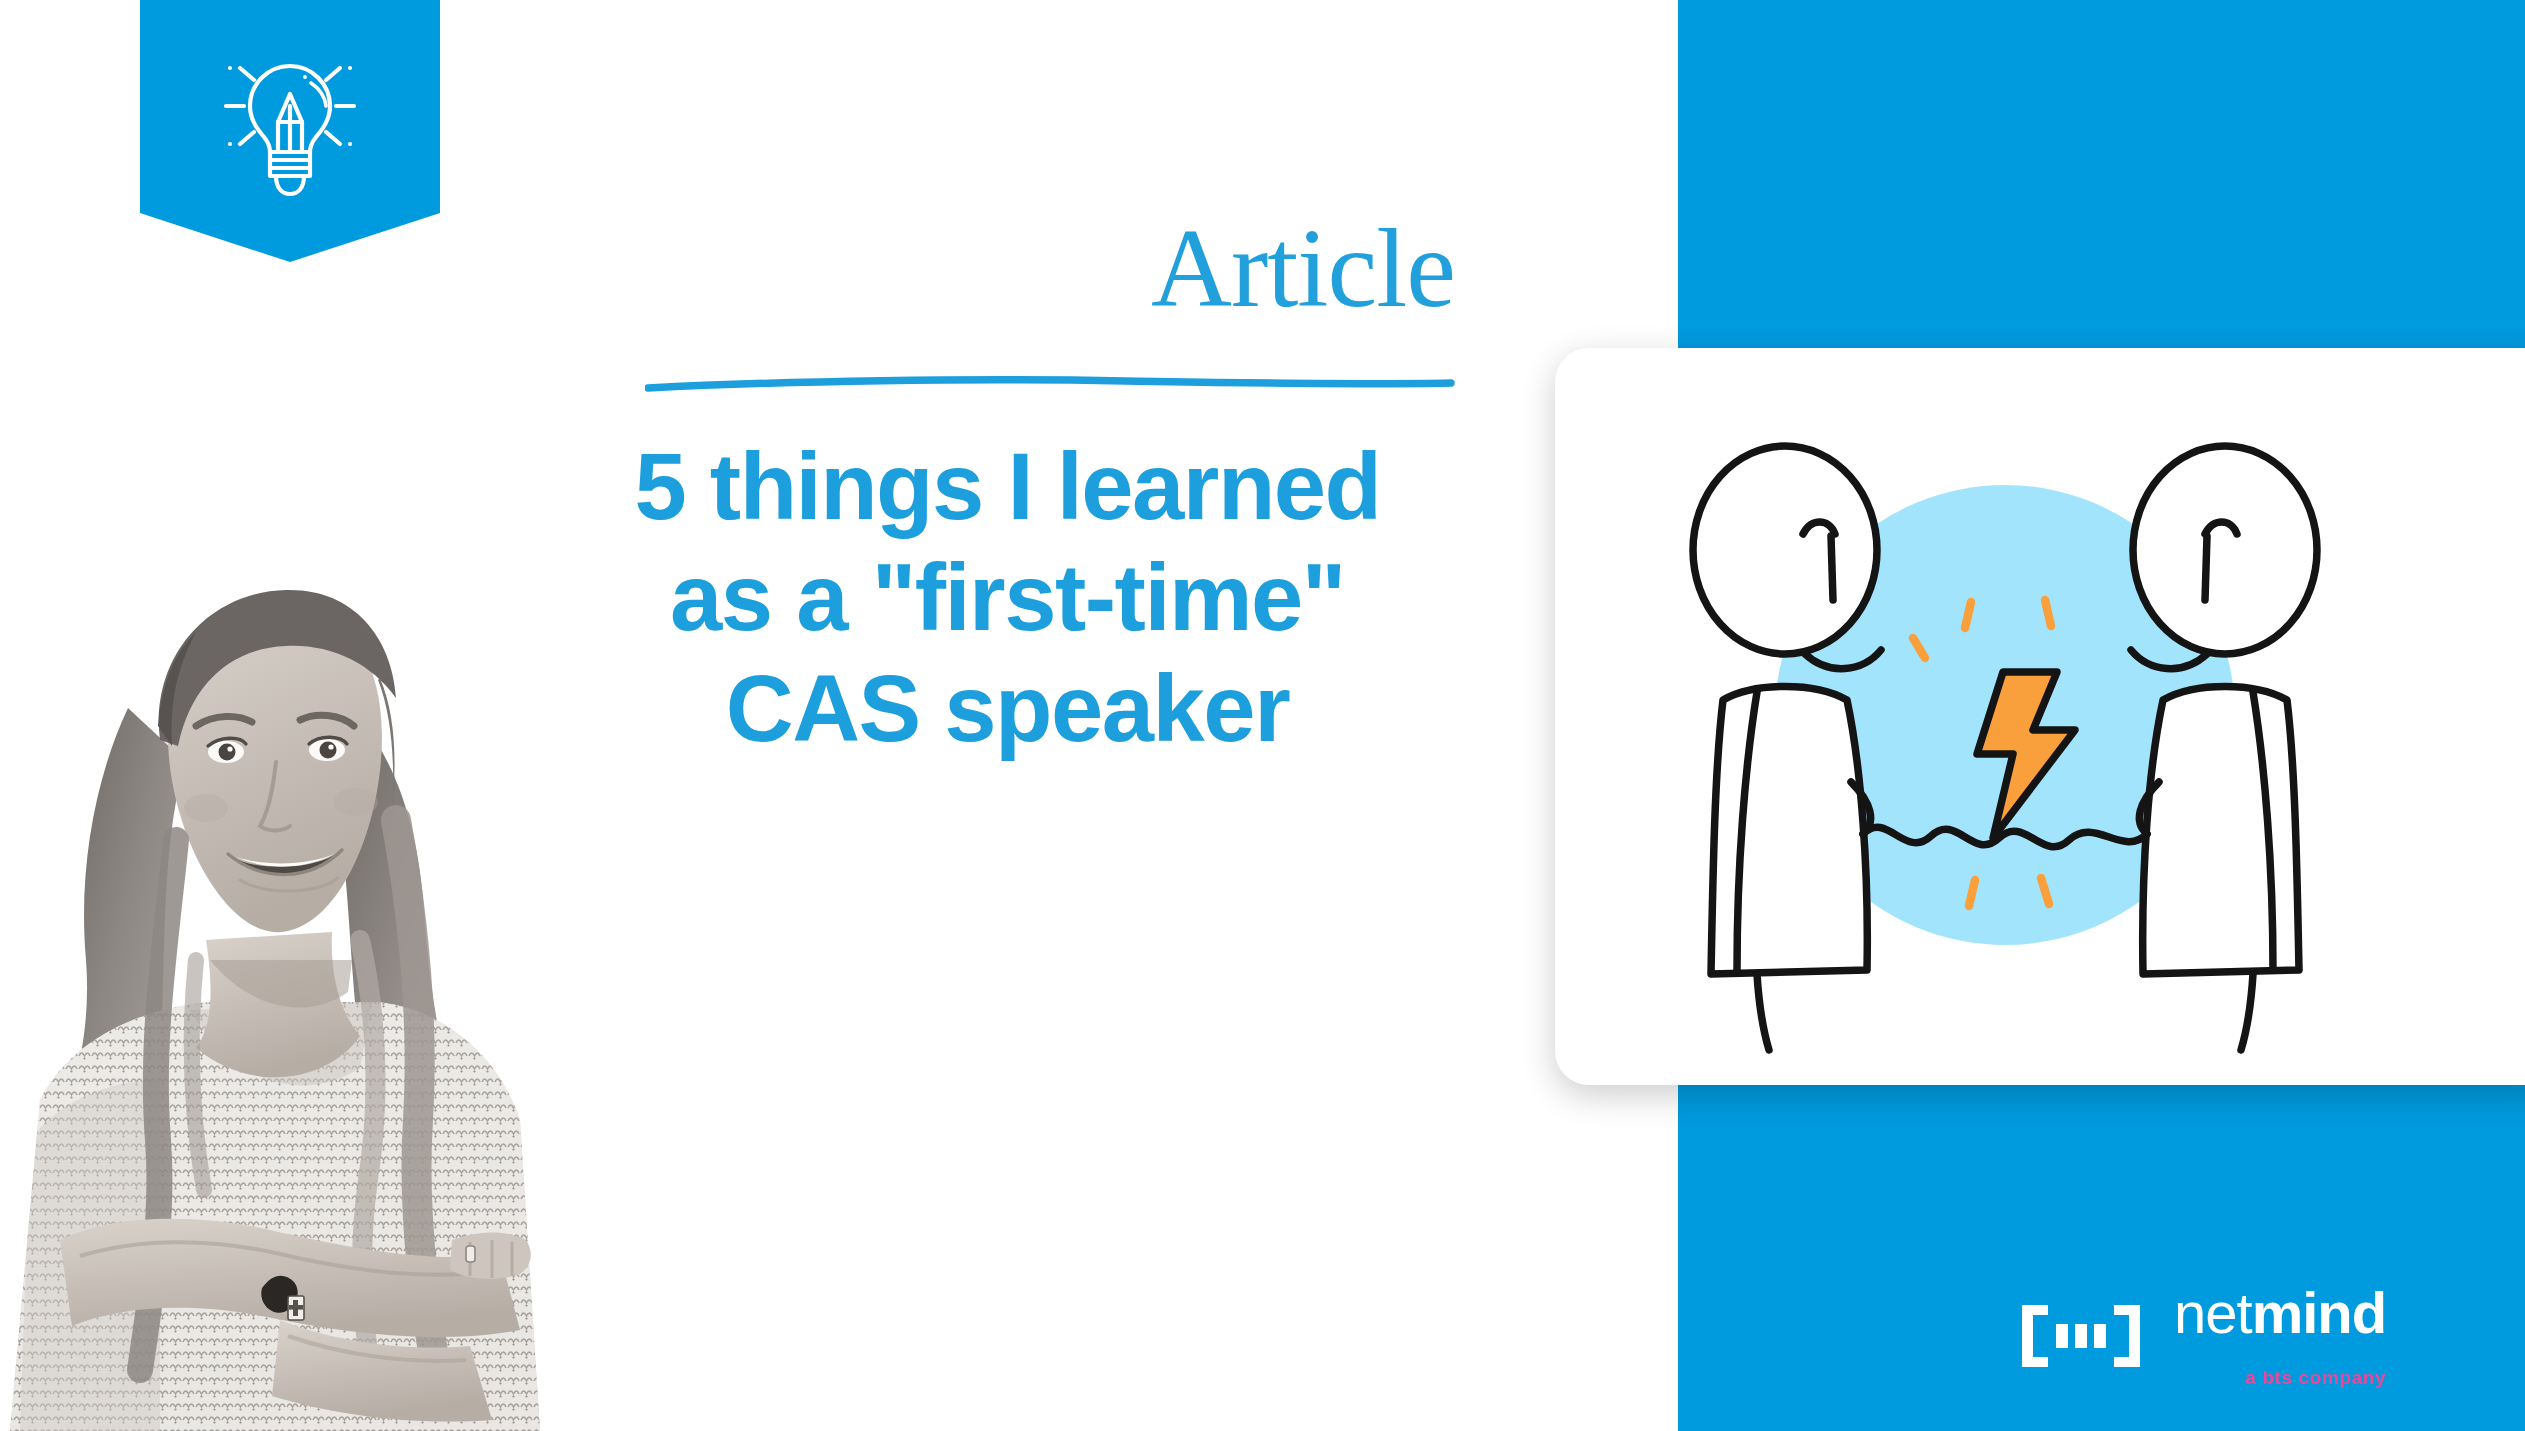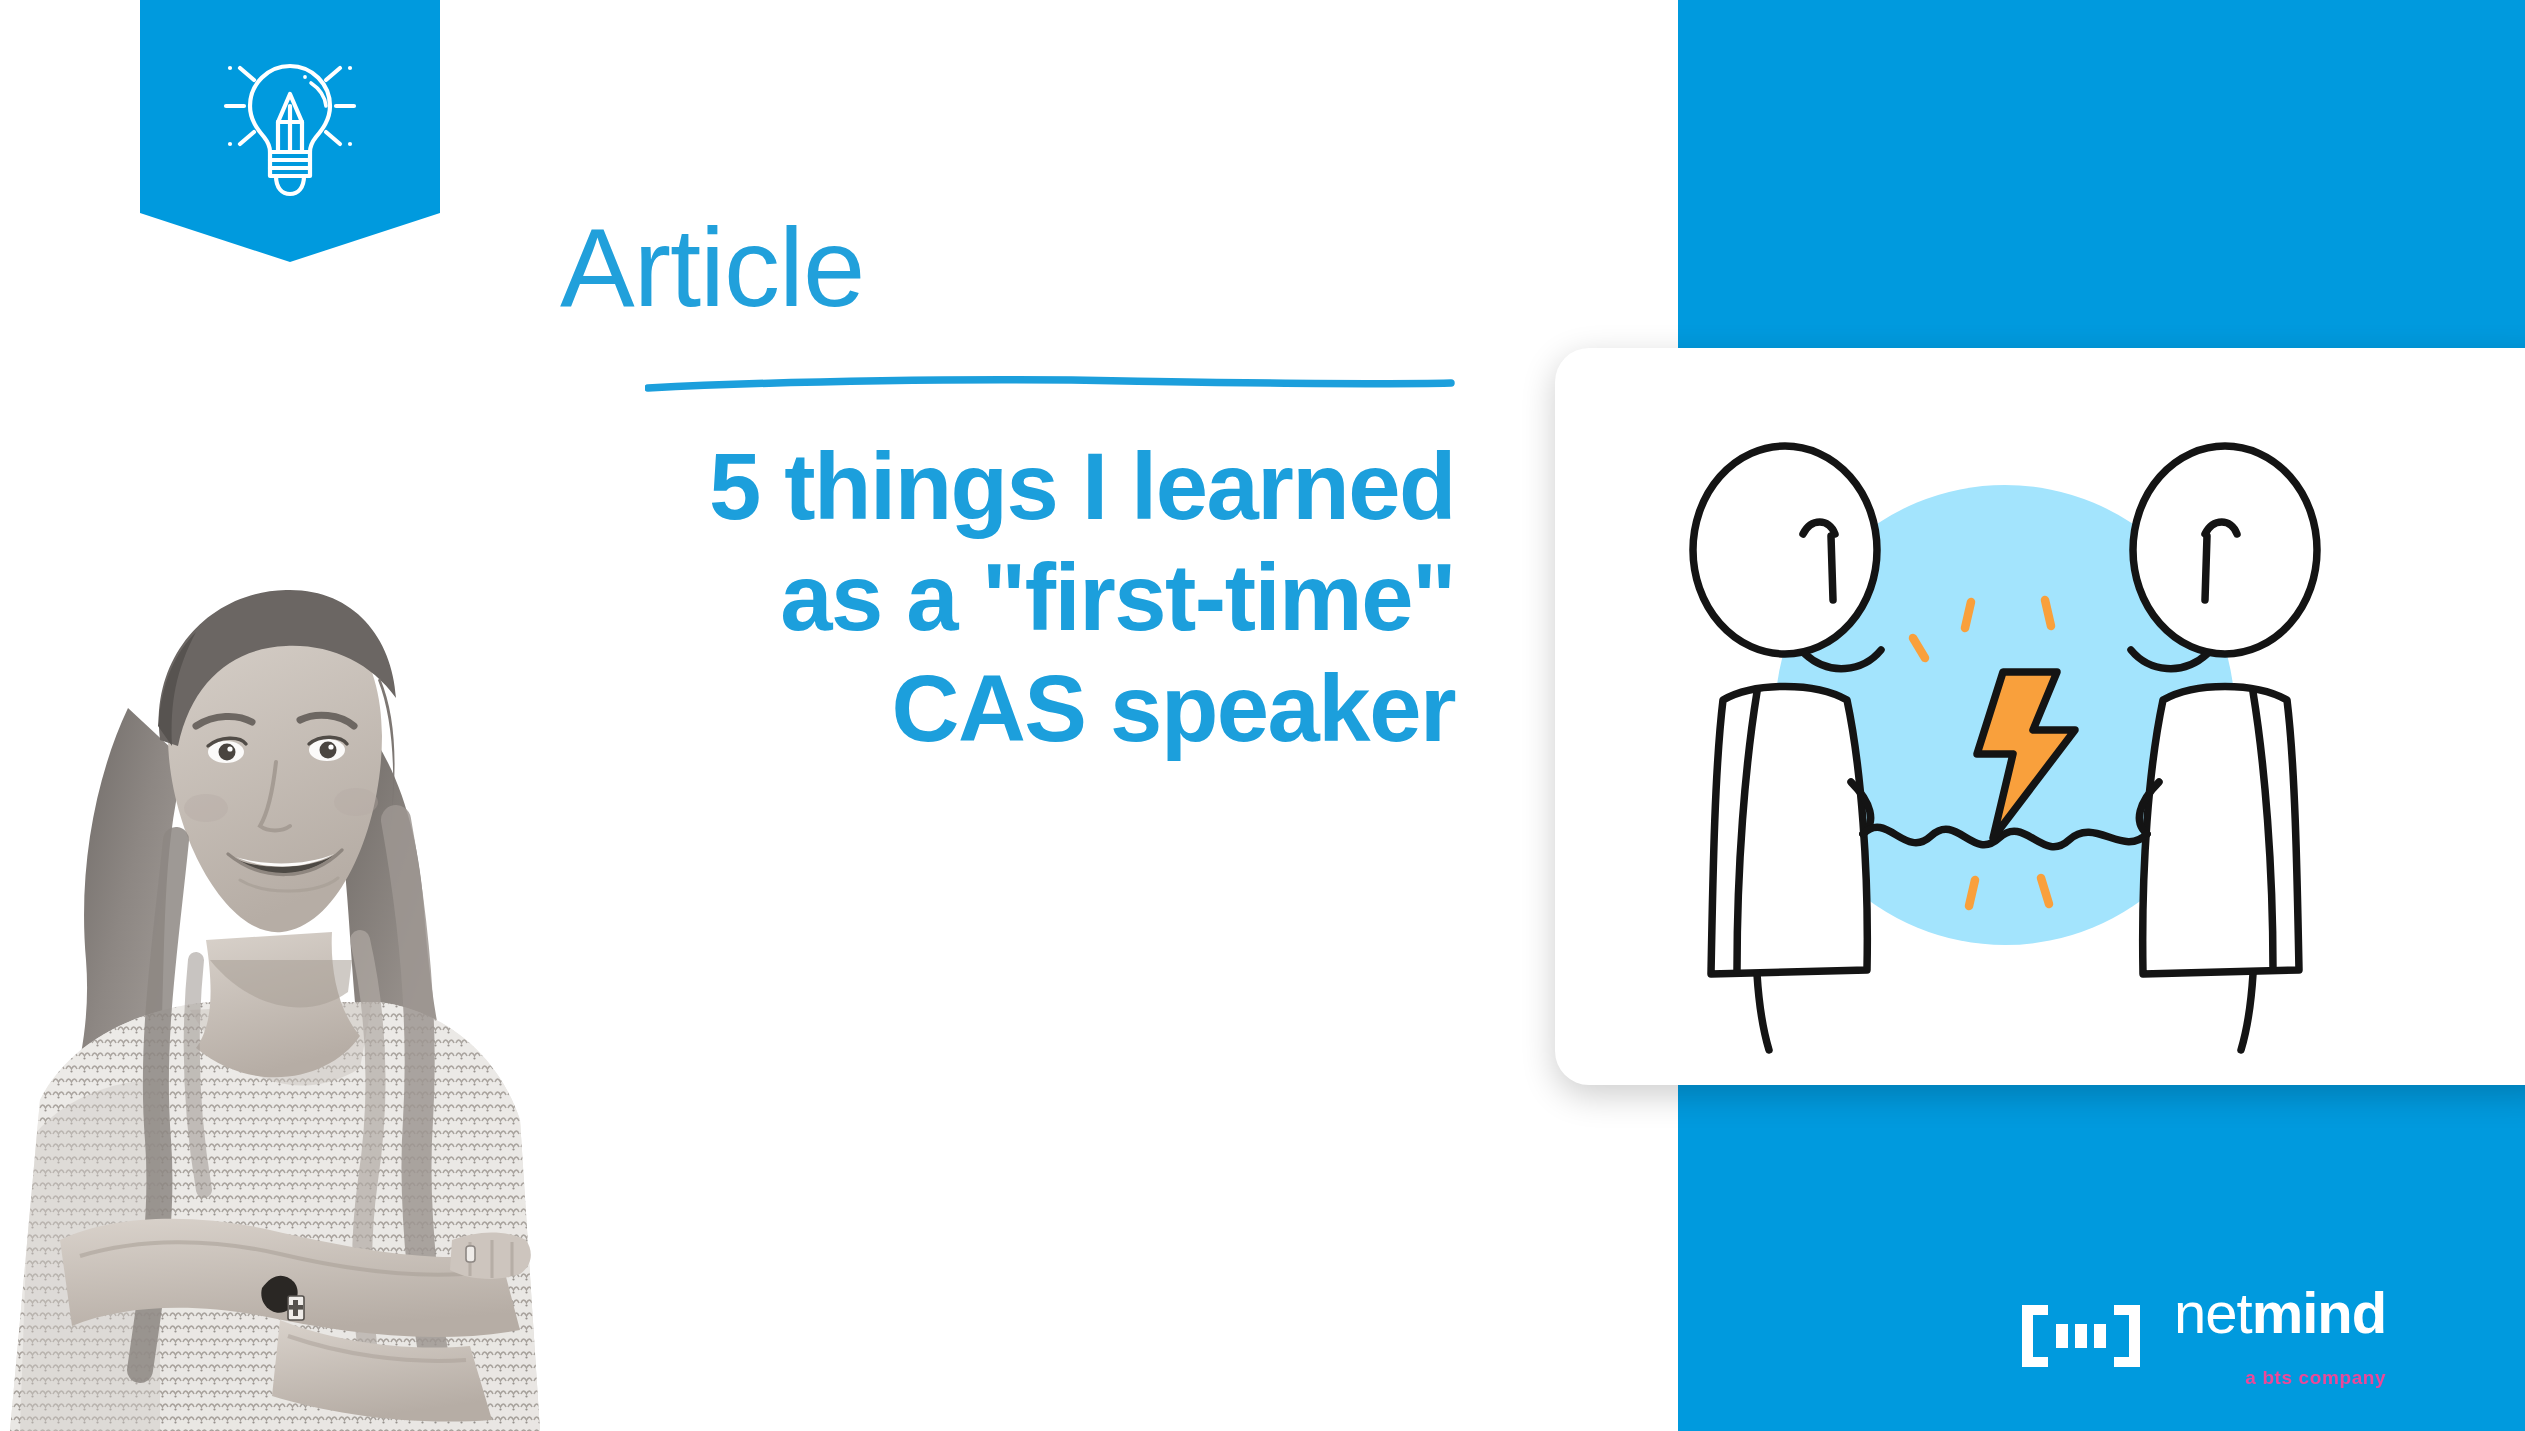--- a/index.html
+++ b/index.html
@@ -41,39 +41,40 @@
   .content{
     position:absolute;
     left:560px; top:0;
     width:895px; height:1431px;
   }
 
   .eyebrow{
     position:absolute;
     right:0; top:212px;
     width:100%;
+    text-align:right;
     font-size:112px;
     line-height:1;
     font-weight:300;
     letter-spacing:-1px;
     color:#21A0DB;
-    font-family:Liberation Sans, sans-serif;
+    font-family:Liberation Serif, serif;
   }
 
   .rule{
     position:absolute;
     left:85px; top:372px;
     width:810px; height:24px;
   }
 
   .headline{
     position:absolute;
     right:0; top:432px;
     width:100%;
-    text-align:right;
+    text-align:center;
     font-size:94px;
     line-height:1.18;
     font-weight:bold;
     letter-spacing:-1.5px;
     color:#1C9FDC;
     white-space:pre-line;
   }
 
   .author{
     position:absolute;

